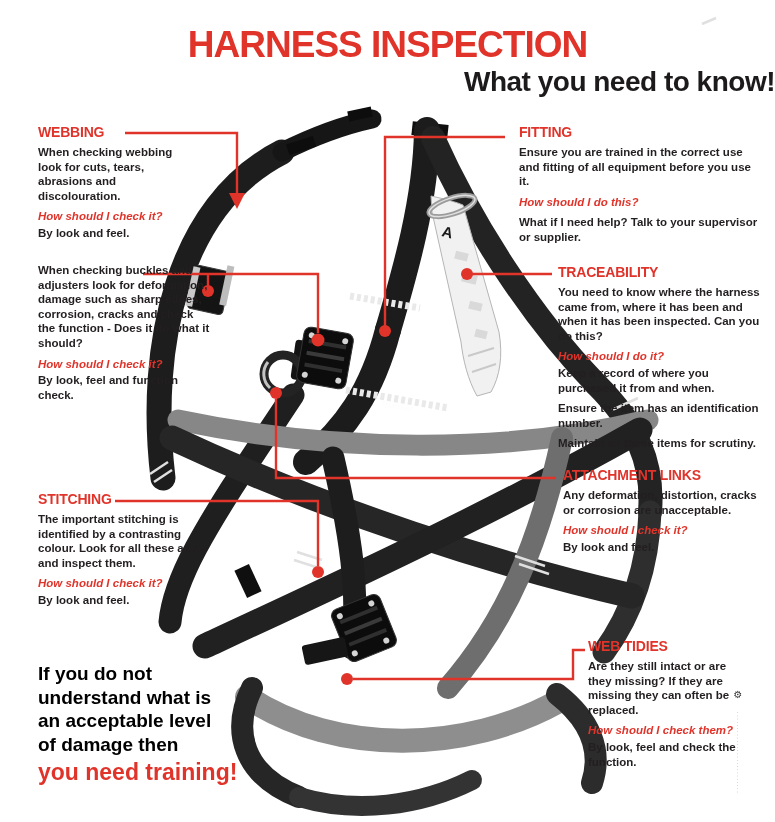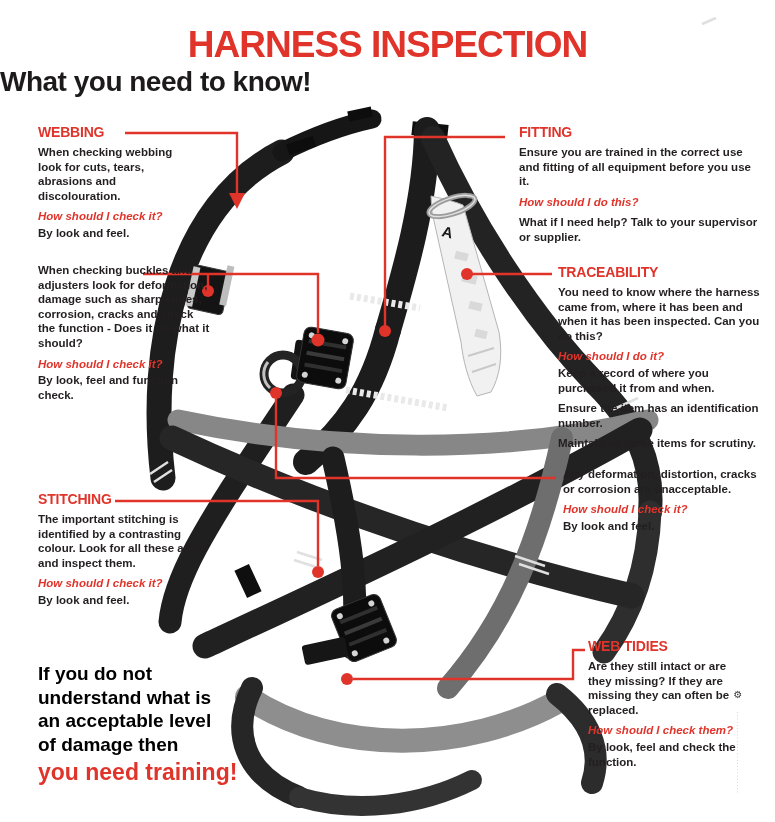--- a/index.html
+++ b/index.html
@@ -8,21 +8,21 @@
     font-family:"Liberation Sans","DejaVu Sans",sans-serif;
     color:#231f20;overflow:hidden;
   }
   .poster{position:absolute;inset:0;}
   svg.layer{position:absolute;left:0;top:0;}
   .hdr-title{
     position:absolute;left:0;top:24px;width:775px;text-align:center;
     font-size:37px;font-weight:bold;letter-spacing:-1px;color:#e0342b;margin:0;
   }
   .hdr-sub{
-    position:absolute;left:0;top:66px;width:775px;text-align:left;
+    position:absolute;left:0;top:66px;width:775px;text-align:right;
     font-size:28px;font-weight:bold;letter-spacing:-0.5px;color:#1d1a1b;margin:0;
   }
   .section{position:absolute;}
   .sec-title{
     color:#e0342b;font-weight:bold;font-size:14px;letter-spacing:-0.2px;
     margin:0 0 5px 0;
   }
   .section p{margin:0 0 3px 0;font-size:11.5px;font-weight:bold;line-height:1.27;}
   .section p.q{color:#e0342b;font-style:italic;margin-top:6px;margin-bottom:2px;}
   .section p.gap{margin-top:6px;}
@@ -199,20 +199,21 @@
   <div class="section" style="left:558px;top:264px;width:212px;">
     <h3 class="sec-title">TRACEABILITY</h3>
     <p>You need to know where the harness came from, where it has been and when it has been inspected. Can you do this?</p>
     <p class="q">How should I do it?</p>
     <p>Keep a record of where you purchased it from and when.</p>
     <p class="gap">Ensure the item has an identification number.</p>
     <p class="gap">Maintain all these items for scrutiny.</p>
   </div>
 
   <div class="section" style="left:563px;top:467px;width:205px;">
+    <h3 class="sec-title">ATTACHMENT LINKS</h3>
     <p>Any deformation, distortion, cracks or corrosion are unacceptable.</p>
     <p class="q">How should I check it?</p>
     <p>By look and feel.</p>
   </div>
 
   <div class="section" style="left:588px;top:638px;width:150px;">
     <h3 class="sec-title">WEB TIDIES</h3>
     <p>Are they still intact or are they missing? If they are missing they can often be replaced.</p>
     <p class="q">How should I check them?</p>
     <p>By look, feel and check the function.</p>

